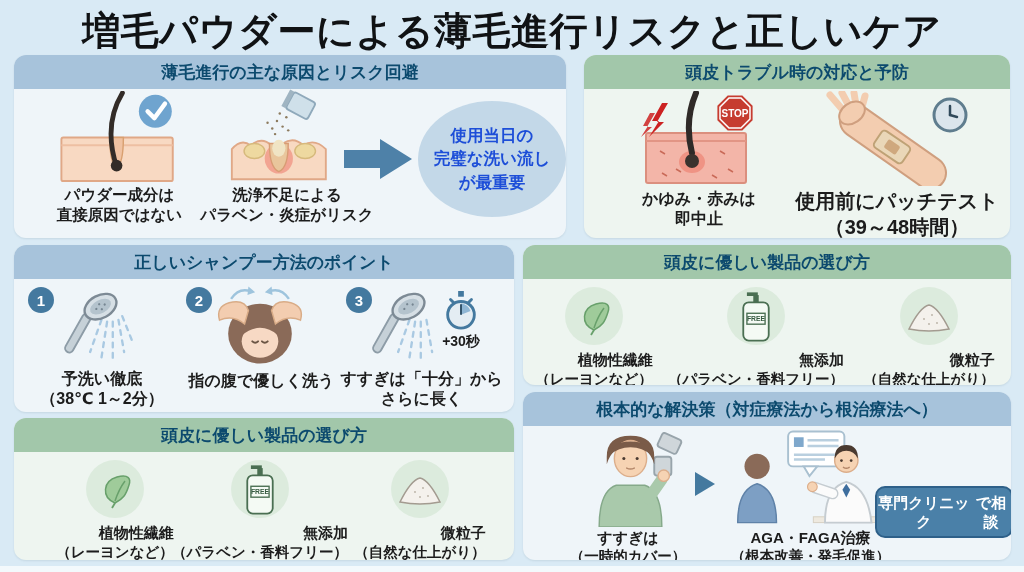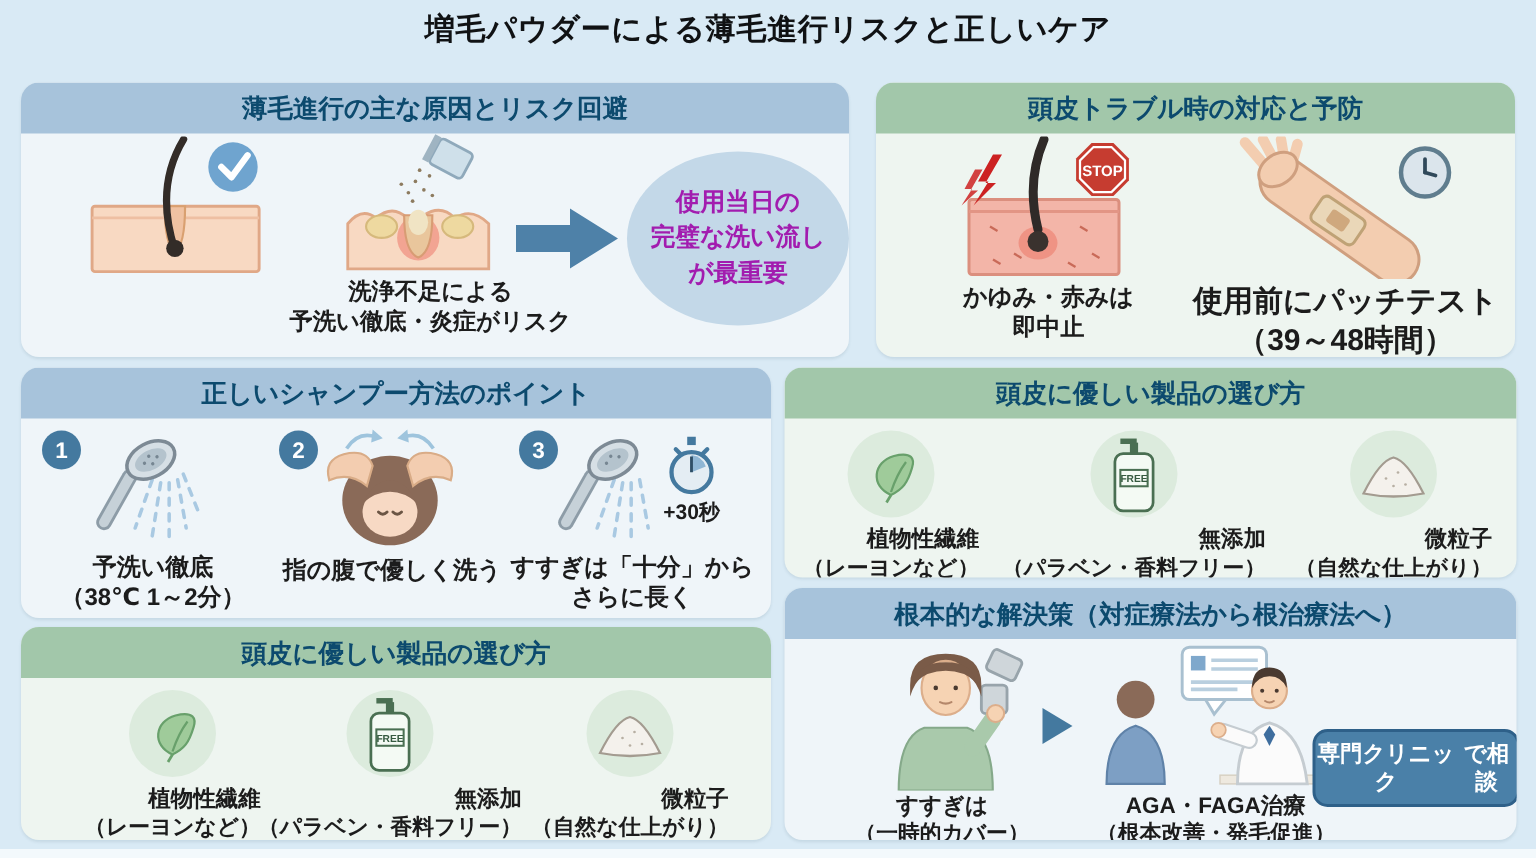--- a/index.html
+++ b/index.html
@@ -1,31 +1,31 @@
 <!DOCTYPE html>
 <html><head>
 <meta charset="utf-8">
 <style>
   html,body{margin:0;padding:0;}
   body{font-family:"Liberation Sans","DejaVu Sans",sans-serif;background:#d9eaf5;}
   .stage{position:relative;width:1024px;height:572px;background:#d9eaf5;overflow:hidden;}
-  .title{position:absolute;top:6px;left:0;width:100%;text-align:center;font-size:20px;font-weight:700;color:#101214;letter-spacing:.5px;}
+  .title{position:absolute;top:6px;left:0;width:100%;text-align:center;font-size:38px;font-weight:700;color:#101214;letter-spacing:.5px;}
   .watermark{position:absolute;left:408px;top:262px;font-size:37px;font-weight:700;color:#8a98a3;opacity:.5;letter-spacing:2px;z-index:40;pointer-events:none;}
   .panel{position:absolute;border-radius:12px;overflow:hidden;box-shadow:0 1px 2px rgba(60,90,110,.12);}
   .panel.blue{background:#eff5f9;}
   .panel.green{background:#eef5f0;}
   .hdr{height:34px;display:flex;align-items:center;justify-content:center;font-size:17px;font-weight:700;color:#0c4a6e;}
   .panel.blue .hdr{background:#a7c3db;}
   .panel.green .hdr{background:#a2c7aa;}
   .body{position:absolute;left:0;right:0;top:34px;bottom:0;}
   .caption{position:absolute;text-align:center;font-weight:700;color:#1c1c1c;font-size:15.5px;line-height:1.28;}
   .caption .l1,.caption .l2{display:block;}
   .caption .l2{font-size:14.5px;}
   .fig{position:absolute;}
-  .bubble{position:absolute;background:#c3d8e8;border-radius:50%;display:flex;flex-direction:column;align-items:center;justify-content:center;font-size:16.5px;font-weight:700;color:#a21caf;line-height:1.4;text-align:center;}
+  .bubble{position:absolute;background:#c3d8e8;border-radius:50%;display:flex;flex-direction:column;align-items:center;justify-content:center;font-size:16.5px;font-weight:700;color:#1d4ed8;line-height:1.4;text-align:center;}
   .chip{position:absolute;width:26px;height:26px;border-radius:50%;background:#44799f;color:#fff;font-size:15px;font-weight:700;display:flex;align-items:center;justify-content:center;}
   .timer-label{position:absolute;font-size:14px;font-weight:700;color:#1c1c1c;text-align:center;}
   .prod{position:absolute;top:8px;display:flex;flex-direction:column;align-items:center;gap:5px;}
   .prod-ic{width:58px;height:58px;border-radius:50%;background:#dcebdd;display:flex;align-items:center;justify-content:center;}
   .prod .cap{text-align:right;font-weight:700;color:#1c1c1c;font-size:15px;line-height:1.3;}
   .prod .cap .l2{display:block;font-size:14.5px;}
   .badge{position:absolute;background:#4a80a8;border:2px solid #2e6089;border-radius:10px;color:#fff;font-size:15px;font-weight:700;display:flex;flex-direction:row;align-items:center;justify-content:center;line-height:1.3;text-align:center;}
   .play{position:absolute;width:0;height:0;border-left:20px solid #44799f;border-top:12px solid transparent;border-bottom:12px solid transparent;}
   .bottom-strip{position:absolute;left:0;right:0;bottom:0;height:6px;background:#f3f9fc;}
 </style>
@@ -42,20 +42,24 @@
 
       <svg class="fig" style="left:28px;top:2px" width="155" height="92" viewBox="0 0 150 95">
         <rect x="15" y="48" width="115" height="45" rx="2" fill="#f8d9c2" stroke="#e0a887" stroke-width="2"></rect>
         <line x1="15" y1="56" x2="130" y2="56" stroke="#eebfa2" stroke-width="2"></line>
         <path d="M65 48 Q65 75 72 79 Q79 75 79 48 Z" fill="#f0c2a2" stroke="#d9a070" stroke-width="1.5"></path>
         <path d="M72 78 Q58 35 78 2" fill="none" stroke="#332c28" stroke-width="5" stroke-linecap="round"></path>
         <circle cx="72" cy="77" r="6" fill="#332c28"></circle>
         <circle cx="112" cy="21" r="17" fill="#6fa4cf"></circle>
         <polyline points="104,21 111,28 122,13" fill="none" stroke="#ffffff" stroke-width="4.5" stroke-linecap="round" stroke-linejoin="round"></polyline>
       </svg>
+      <div class="caption" style="left:8px;top:96px;width:195px">
+        <span class="l1">パウダー成分は</span>
+        <span class="l1">直接原因ではない</span>
+      </div>
 
       <svg class="fig" style="left:200px;top:0" width="140" height="94" viewBox="0 0 135 100">
         <g transform="translate(84,16) rotate(28)">
           <rect x="-11" y="-9" width="26" height="20" rx="3" fill="#cfe0ea" stroke="#8fa9bb" stroke-width="2"></rect>
           <rect x="-16" y="-9" width="5" height="20" fill="#9fb4c2"></rect>
         </g>
         <g fill="#8d7b5f">
           <circle cx="60" cy="34" r="1.3"></circle>
             <circle cx="66" cy="40" r="1.3"></circle>
             <circle cx="55" cy="42" r="1.3"></circle>
@@ -67,21 +71,21 @@
         </g>
         <path d="M12 64 Q22 52 32 60 Q44 50 54 60 L60 58 L66 58 Q78 50 88 60 Q100 52 112 64 L112 96 L12 96 Z" fill="#f8d9c2" stroke="#e0a887" stroke-width="2"></path>
         <ellipse cx="36" cy="66" rx="11" ry="8" fill="#eed9a0" stroke="#d6b97c" stroke-width="1.5"></ellipse>
         <ellipse cx="90" cy="66" rx="11" ry="8" fill="#eed9a0" stroke="#d6b97c" stroke-width="1.5"></ellipse>
         <ellipse cx="62" cy="74" rx="15" ry="16" fill="#f2a492"></ellipse>
         <path d="M52 58 Q52 84 62 88 Q72 84 72 58 Z" fill="#e9c69c" stroke="#d89c74" stroke-width="1.5"></path>
         <ellipse cx="62" cy="63" rx="7" ry="9" fill="#f0e4c4"></ellipse>
       </svg>
       <div class="caption" style="left:178px;top:96px;width:190px">
         <span class="l1">洗浄不足による</span>
-        <span class="l1">予洗い徹底・炎症がリスク</span>
+        <span class="l1">パラベン・炎症がリスク</span>
       </div>
 
       <svg class="fig" style="left:330px;top:48px" width="70" height="44" viewBox="0 0 70 44">
         <polygon points="0,13 36,13 36,2 68,22 36,42 36,31 0,31" fill="#4e81a8"></polygon>
       </svg>
 
       <div class="bubble" style="left:404px;top:12px;width:148px;height:116px">
         <span>使用当日の</span>
         <span>完璧な洗い流し</span>
         <span>が最重要</span>

